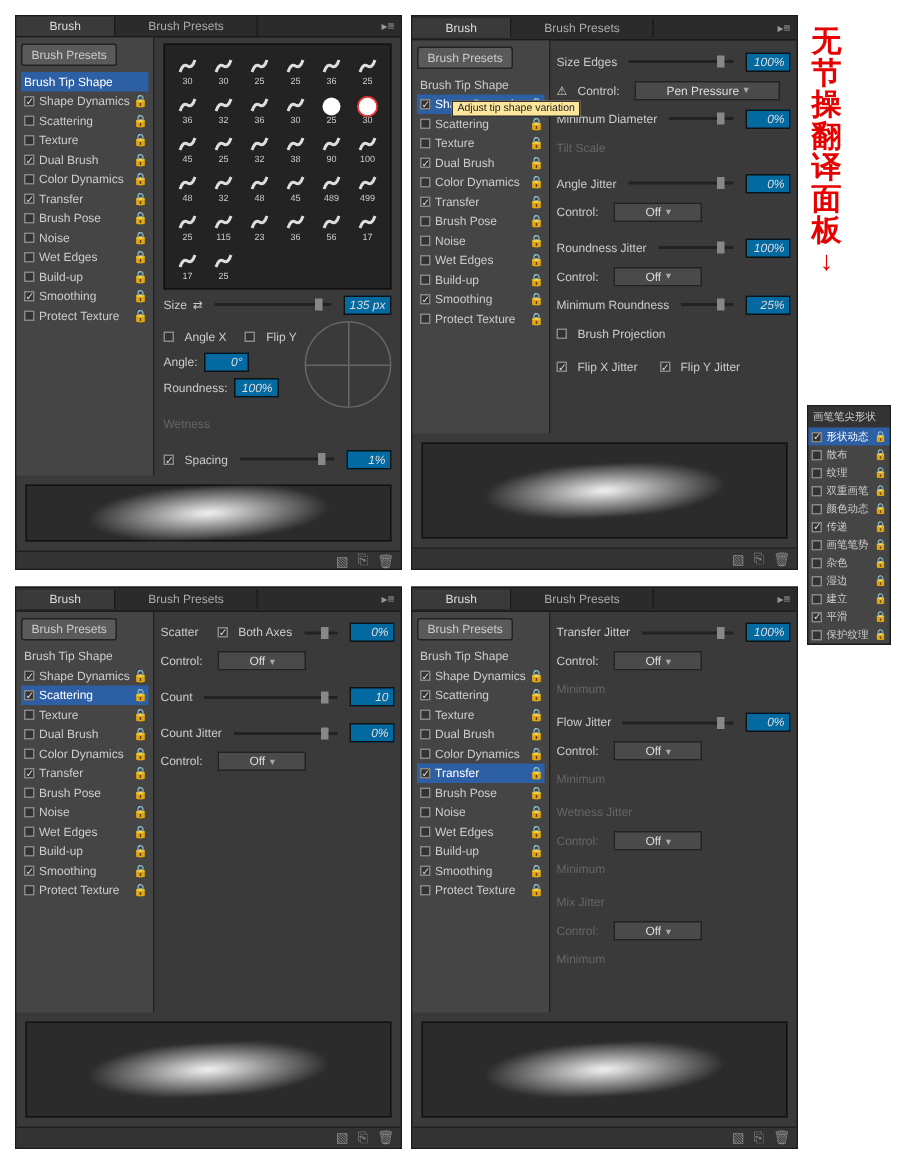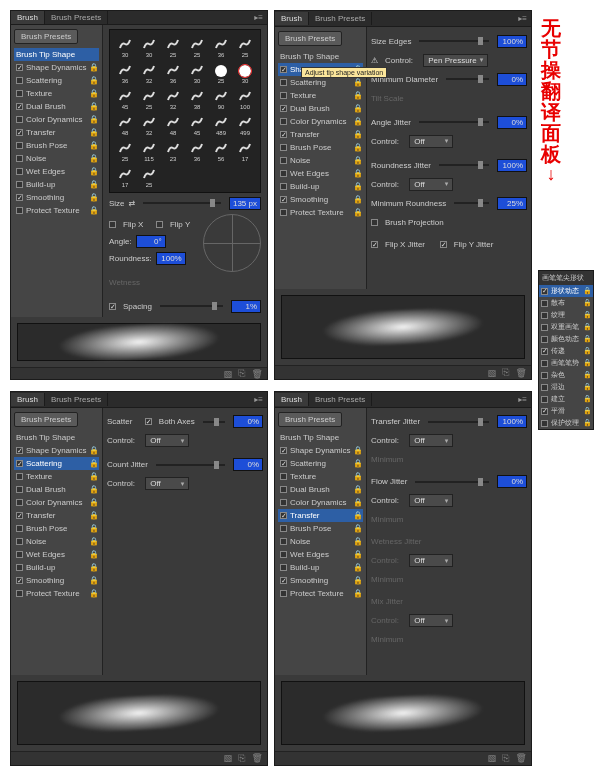--- a/index.html
+++ b/index.html
@@ -2,21 +2,21 @@
 <html><head>
 <meta charset="utf-8">
 <style>
   *{box-sizing:border-box;margin:0;padding:0;font-family:Arial,Helvetica,sans-serif;}
   body{background:#fff;width:600px;height:780px;position:relative;overflow:hidden;}
   .board{position:absolute;left:10px;top:10px;width:525px;height:760px;display:flex;flex-wrap:wrap;gap:6px;}
   .panel{width:258px;background:#3a3a3a;border:1px solid #1b1b1b;display:flex;flex-direction:column;font-size:8px;color:#ccc;position:relative;}
   .panel.top{height:370px;}
   .panel.bot{height:375px;}
   .tabs{display:flex;align-items:center;height:16px;background:#2b2b2b;border-bottom:1px solid #1b1b1b;}
-  .tab{padding:2px 6px;color:#aaa;border-right:1px solid #1b1b1b;}
+  .tab{padding:2px 22px;color:#aaa;border-right:1px solid #1b1b1b;}
   .tab.sel{background:#3a3a3a;color:#ddd;}
   .menu{margin-left:auto;padding:0 4px;color:#999;}
   .body{display:flex;flex:1;position:relative;}
   .side{width:92px;background:#454545;border-right:1px solid #222;padding:4px 3px;}
   .btn{display:inline-block;background:#5a5a5a;border:1px solid #222;border-radius:2px;padding:2px 6px;margin-bottom:4px;}
   .row{display:flex;align-items:center;height:13px;padding:0 2px;position:relative;}
   .row.sel{background:#2d5fa5;color:#fff;}
   .cb{width:7px;height:7px;border:1px solid #888;margin-right:3px;background:#333;flex-shrink:0;}
   .cb.on::after{content:"✓";font-size:7px;color:#ddd;position:relative;top:-2px;left:0;}
   .lk{width:8px;text-align:center;color:#aaa;margin-left:auto;}
@@ -24,22 +24,22 @@
   .grid{background:#232323;border:1px solid #111;padding:4px;display:flex;flex-wrap:wrap;gap:2px;position:relative;}
   .th{width:22px;height:24px;display:flex;flex-direction:column;align-items:center;justify-content:flex-end;color:#ccc;font-size:6px;}
   .th .ic{width:14px;height:14px;display:flex;align-items:center;justify-content:center;margin-bottom:1px;}
   .th .ic.dot{width:12px;height:12px;border-radius:50%;background:#fff;}
   .th .ic.sel{outline:1px solid #f33;}
   .th .ic svg{width:14px;height:14px;}
   .ctrl-row{display:flex;align-items:center;margin-top:3px;height:14px;gap:4px;}
   .ctrl-row .lab{flex-shrink:0;}
   .slider{flex:1;height:2px;background:#222;position:relative;margin:0 4px;}
   .slider::after{content:"";position:absolute;right:6px;top:-3px;width:5px;height:8px;background:#888;}
-  .num{background:#1d4ed8;border:1px solid #111;padding:1px 3px;min-width:30px;text-align:right;color:#ddd;}
-  .drop{background:#4a4a4a;border:1px solid #222;padding:1px 4px;min-width:44px;color:#ddd;display:flex;align-items:center;gap:3px;}
+  .num{background:#0369a1;border:1px solid #111;padding:1px 3px;min-width:30px;text-align:right;color:#ddd;font-style:italic;}
+  .drop{background:#4a4a4a;border:1px solid #222;padding:1px 20px;min-width:44px;color:#ddd;display:flex;align-items:center;gap:3px;}
   .drop::after{content:"▾";margin-left:auto;color:#aaa;font-size:7px;}
   .angle-box{width:58px;height:58px;border:1px solid #666;border-radius:50%;position:relative;margin-left:auto;}
   .angle-box::before,.angle-box::after{content:"";position:absolute;background:#666;}
   .angle-box::before{left:0;right:0;top:50%;height:1px;}
   .angle-box::after{top:0;bottom:0;left:50%;width:1px;}
   .preview{height:64px;margin:6px;background:#2b2b2b;border:1px solid #111;display:flex;align-items:center;justify-content:center;position:relative;}
   .stroke{width:230px;height:34px;background:radial-gradient(ellipse 50% 80% at 50% 50%,rgba(255,255,255,.95),rgba(255,255,255,0) 70%);filter:blur(1px);transform:skewY(-3deg);}
   .footer{height:14px;display:flex;align-items:center;justify-content:flex-end;gap:6px;padding:0 4px;background:#333;border-top:1px solid #222;color:#888;font-size:9px;}
   .ctrl-col{padding:2px 4px;}
   .ctrl-col .ctrl-row{margin-top:5px;}
@@ -384,21 +384,21 @@
             </div>
           </div>
       <div class="ctrl-row">
         <span class="lab">Size</span>
         <span>⇄</span>
         <span class="slider"></span>
         <span class="num">135 px</span>
       </div>
       <div style="display:flex;margin-top:4px;">
         <div style="flex:1">
-          <div class="ctrl-row"><span class="cb"></span><span>Flip X</span>&nbsp;&nbsp;<span class="cb"></span><span>Flip Y</span></div>
+          <div class="ctrl-row"><span class="cb"></span><span>Angle X</span>&nbsp;&nbsp;<span class="cb"></span><span>Flip Y</span></div>
           <div class="ctrl-row">
                 <span class="lab">Angle:</span>
                 <span class="num">0°</span>
               </div>
           <div class="ctrl-row">
                 <span class="lab">Roundness:</span>
                 <span class="num">100%</span>
               </div>
         </div>
         <div class="angle-box"></div>
@@ -617,20 +617,25 @@
             </div>
             <div class="row">
               <span class="cb"></span>
               <span>Protect Texture</span>
               <span class="lk">🔒</span>
             </div>
           </div></div>
     <div class="main ctrl-col">
       <div class="ctrl-row"><span>Scatter</span>&nbsp;&nbsp;<span class="cb on"></span><span>Both Axes</span><span class="slider"></span><span class="num">0%</span></div>
       <div class="ctrl-row"><span>Control:</span>&nbsp;<span class="drop">Off</span></div>
+      <div class="ctrl-row" style="margin-top:10px">
+            <span>Count</span>
+            <span class="slider"></span>
+            <span class="num">10</span>
+          </div>
       <div class="ctrl-row" style="margin-top:10px">
             <span>Count Jitter</span>
             <span class="slider"></span>
             <span class="num">0%</span>
           </div>
       <div class="ctrl-row"><span>Control:</span>&nbsp;<span class="drop">Off</span></div>
     </div>
   </div>
   <div class="preview">
         <div class="stroke"></div>

